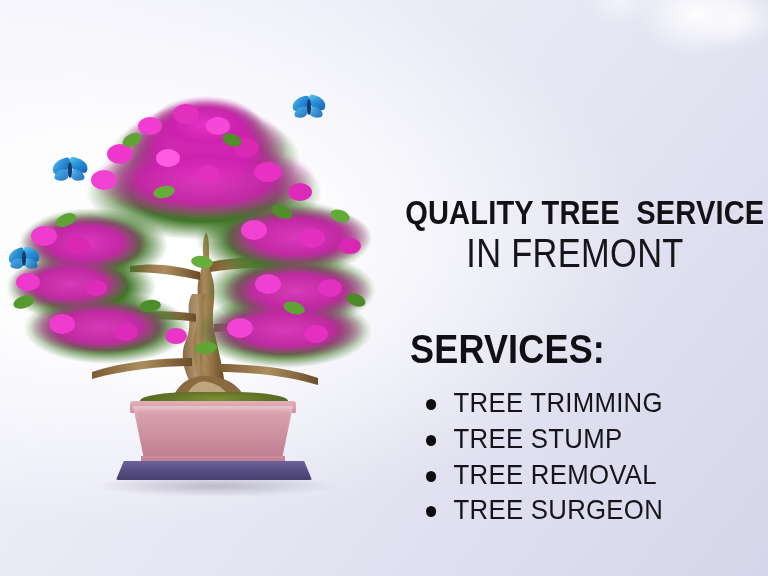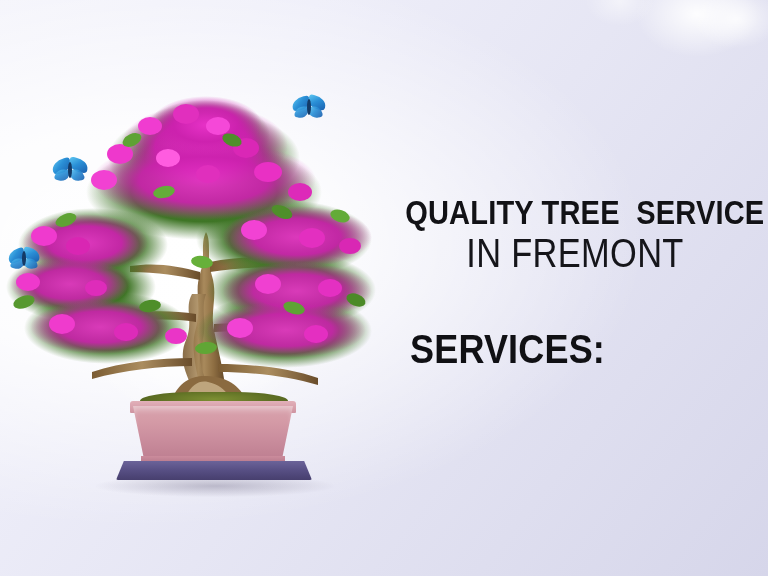--- a/index.html
+++ b/index.html
@@ -270,15 +270,33 @@
     <div class="bbody" style="left:15px;top:3px;width:4px;height:16px;"></div>
   </div>
 
   <div id="copy">
 
     <h1 class="headline">QUALITY TREE  SERVICE</h1>
     <div class="subhead">IN FREMONT</div>
 
     <div class="services-head">SERVICES:</div>
 
+    <ul class="services">
+      <li>
+        <span class="dot"></span>
+        <span>TREE TRIMMING</span>
+      </li>
+      <li>
+        <span class="dot"></span>
+        <span>TREE STUMP</span>
+      </li>
+      <li>
+        <span class="dot"></span>
+        <span>TREE REMOVAL</span>
+      </li>
+      <li>
+        <span class="dot"></span>
+        <span>TREE SURGEON</span>
+      </li>
+    </ul>
   </div>
 
 </div>
 
 </body></html>

